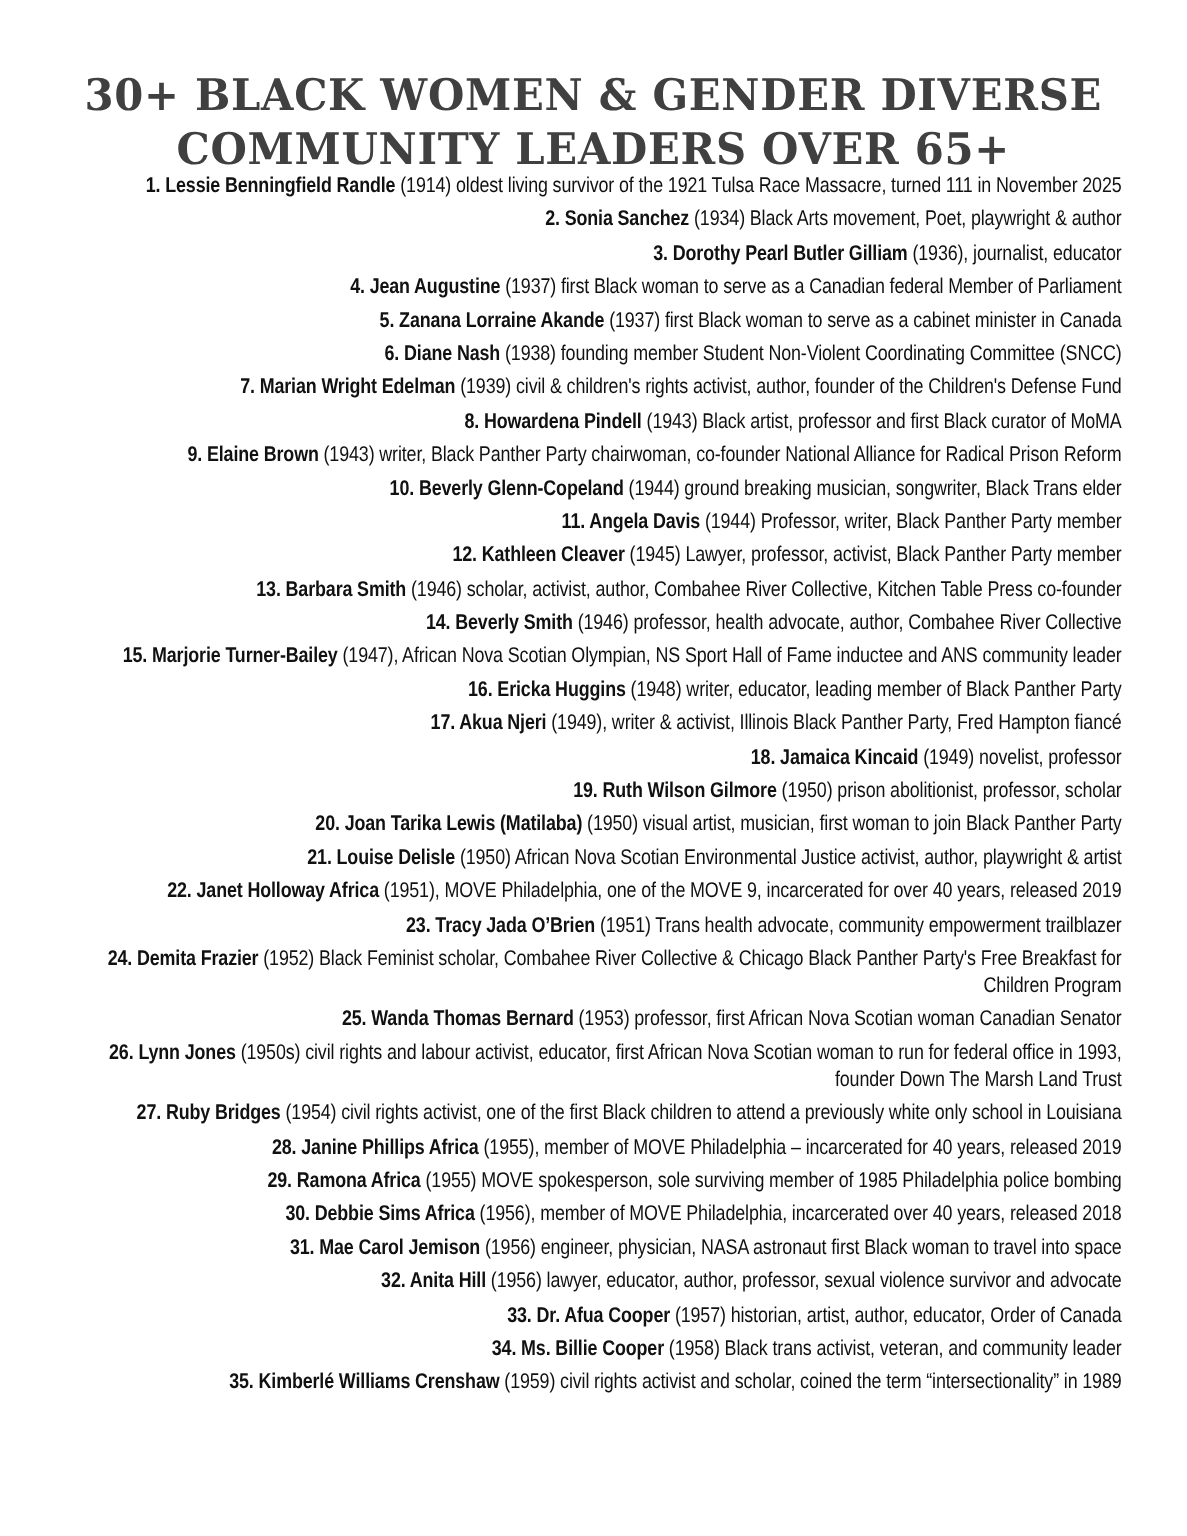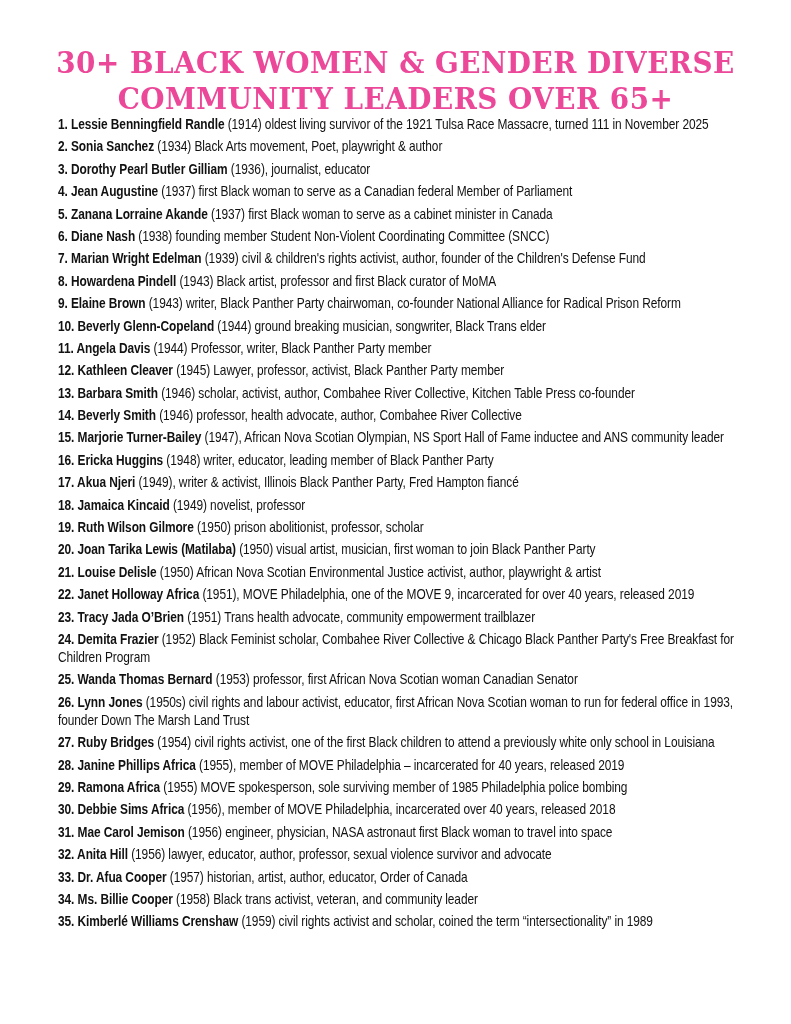--- a/index.html
+++ b/index.html
@@ -5,28 +5,29 @@
   html, body { margin: 0; padding: 0; background: #ffffff; }
   body { width: 791px; height: 1024px; overflow: hidden; position: relative; color: #111; }
   .title {
     position: absolute; left: 0; top: 26px; width: 791px;
     text-align: center;
     font-family: "DejaVu Serif", serif;
     font-weight: bold;
     font-size: 29px;
     line-height: 36px;
     letter-spacing: 0.5px;
-    color: #ec4899;
+    color: #404040;
   }
   .title .line { display: block; transform: scaleX(0.96); transform-origin: center; }
   .list {
     position: absolute; left: 58px; top: 115px; width: 690px;
     font-family: "Liberation Sans", sans-serif;
     font-size: 14.2px;
     line-height: 18px;
+    text-align: right;
   }
   .item {
     margin-bottom: 4.4px;
     transform: scaleX(0.84);
     transform-origin: left top;
     width: 119%;
     letter-spacing: -0.1px;
   }
   .item b { font-weight: bold; }
 </style>

